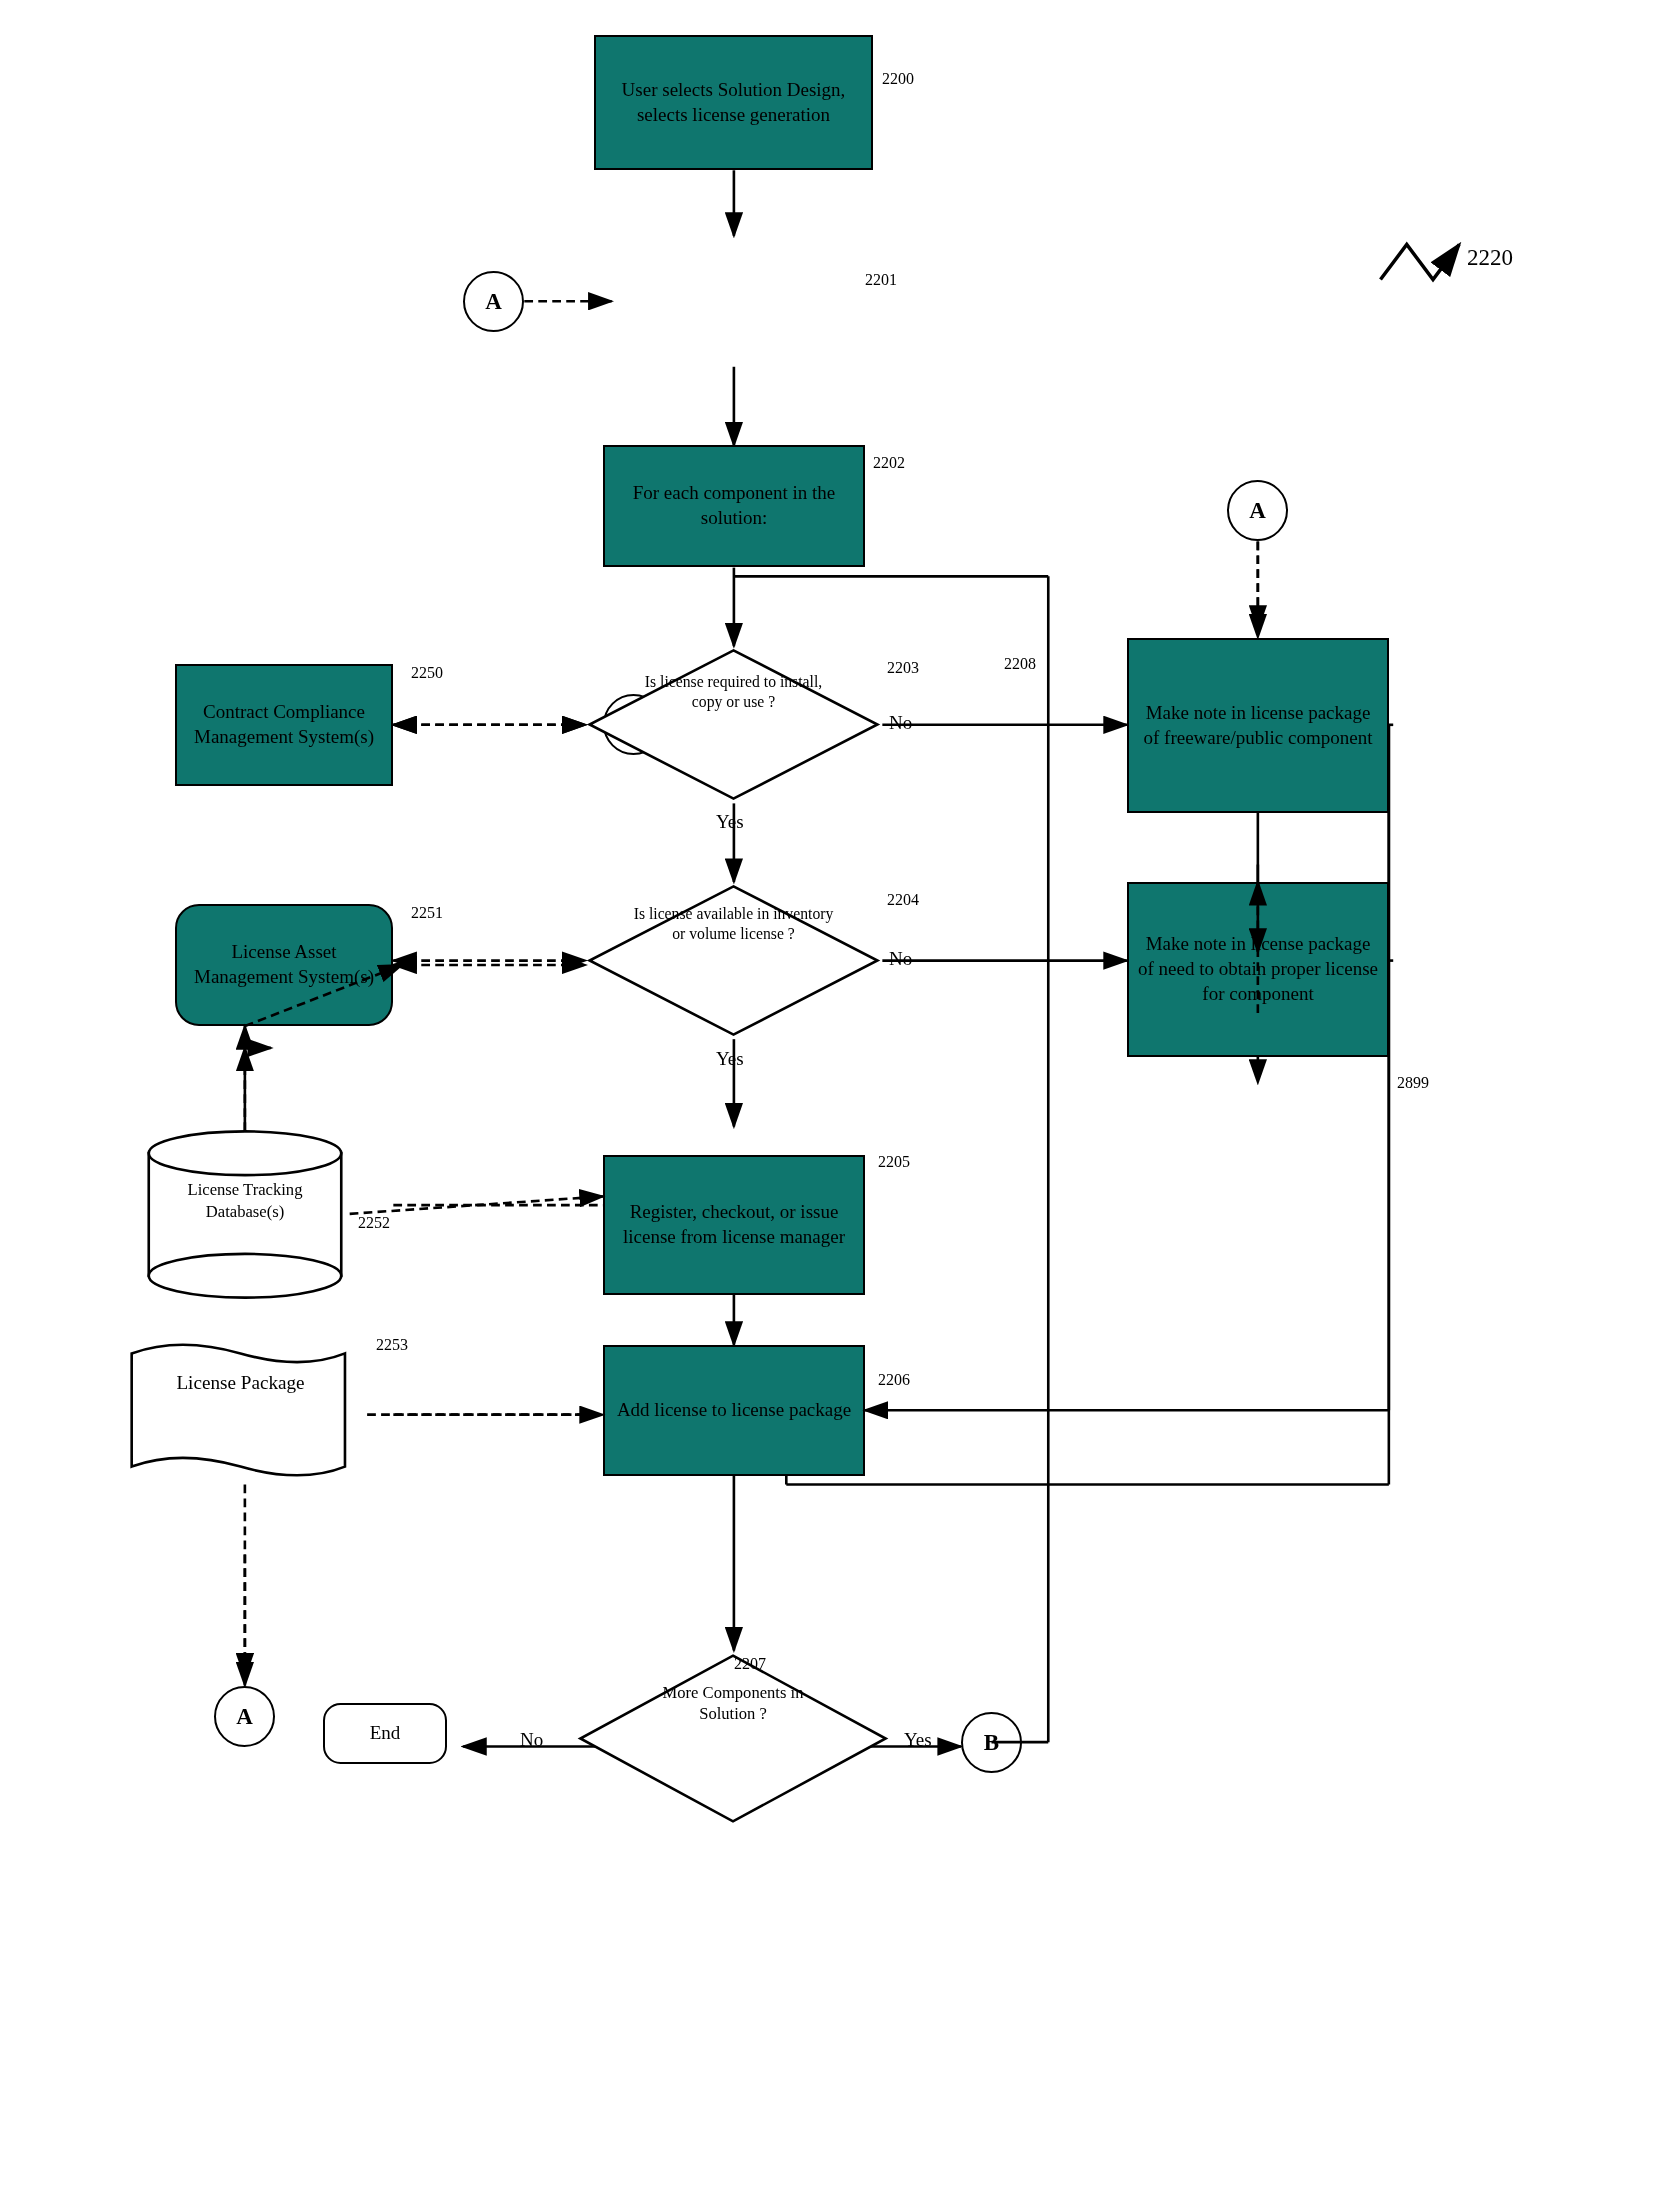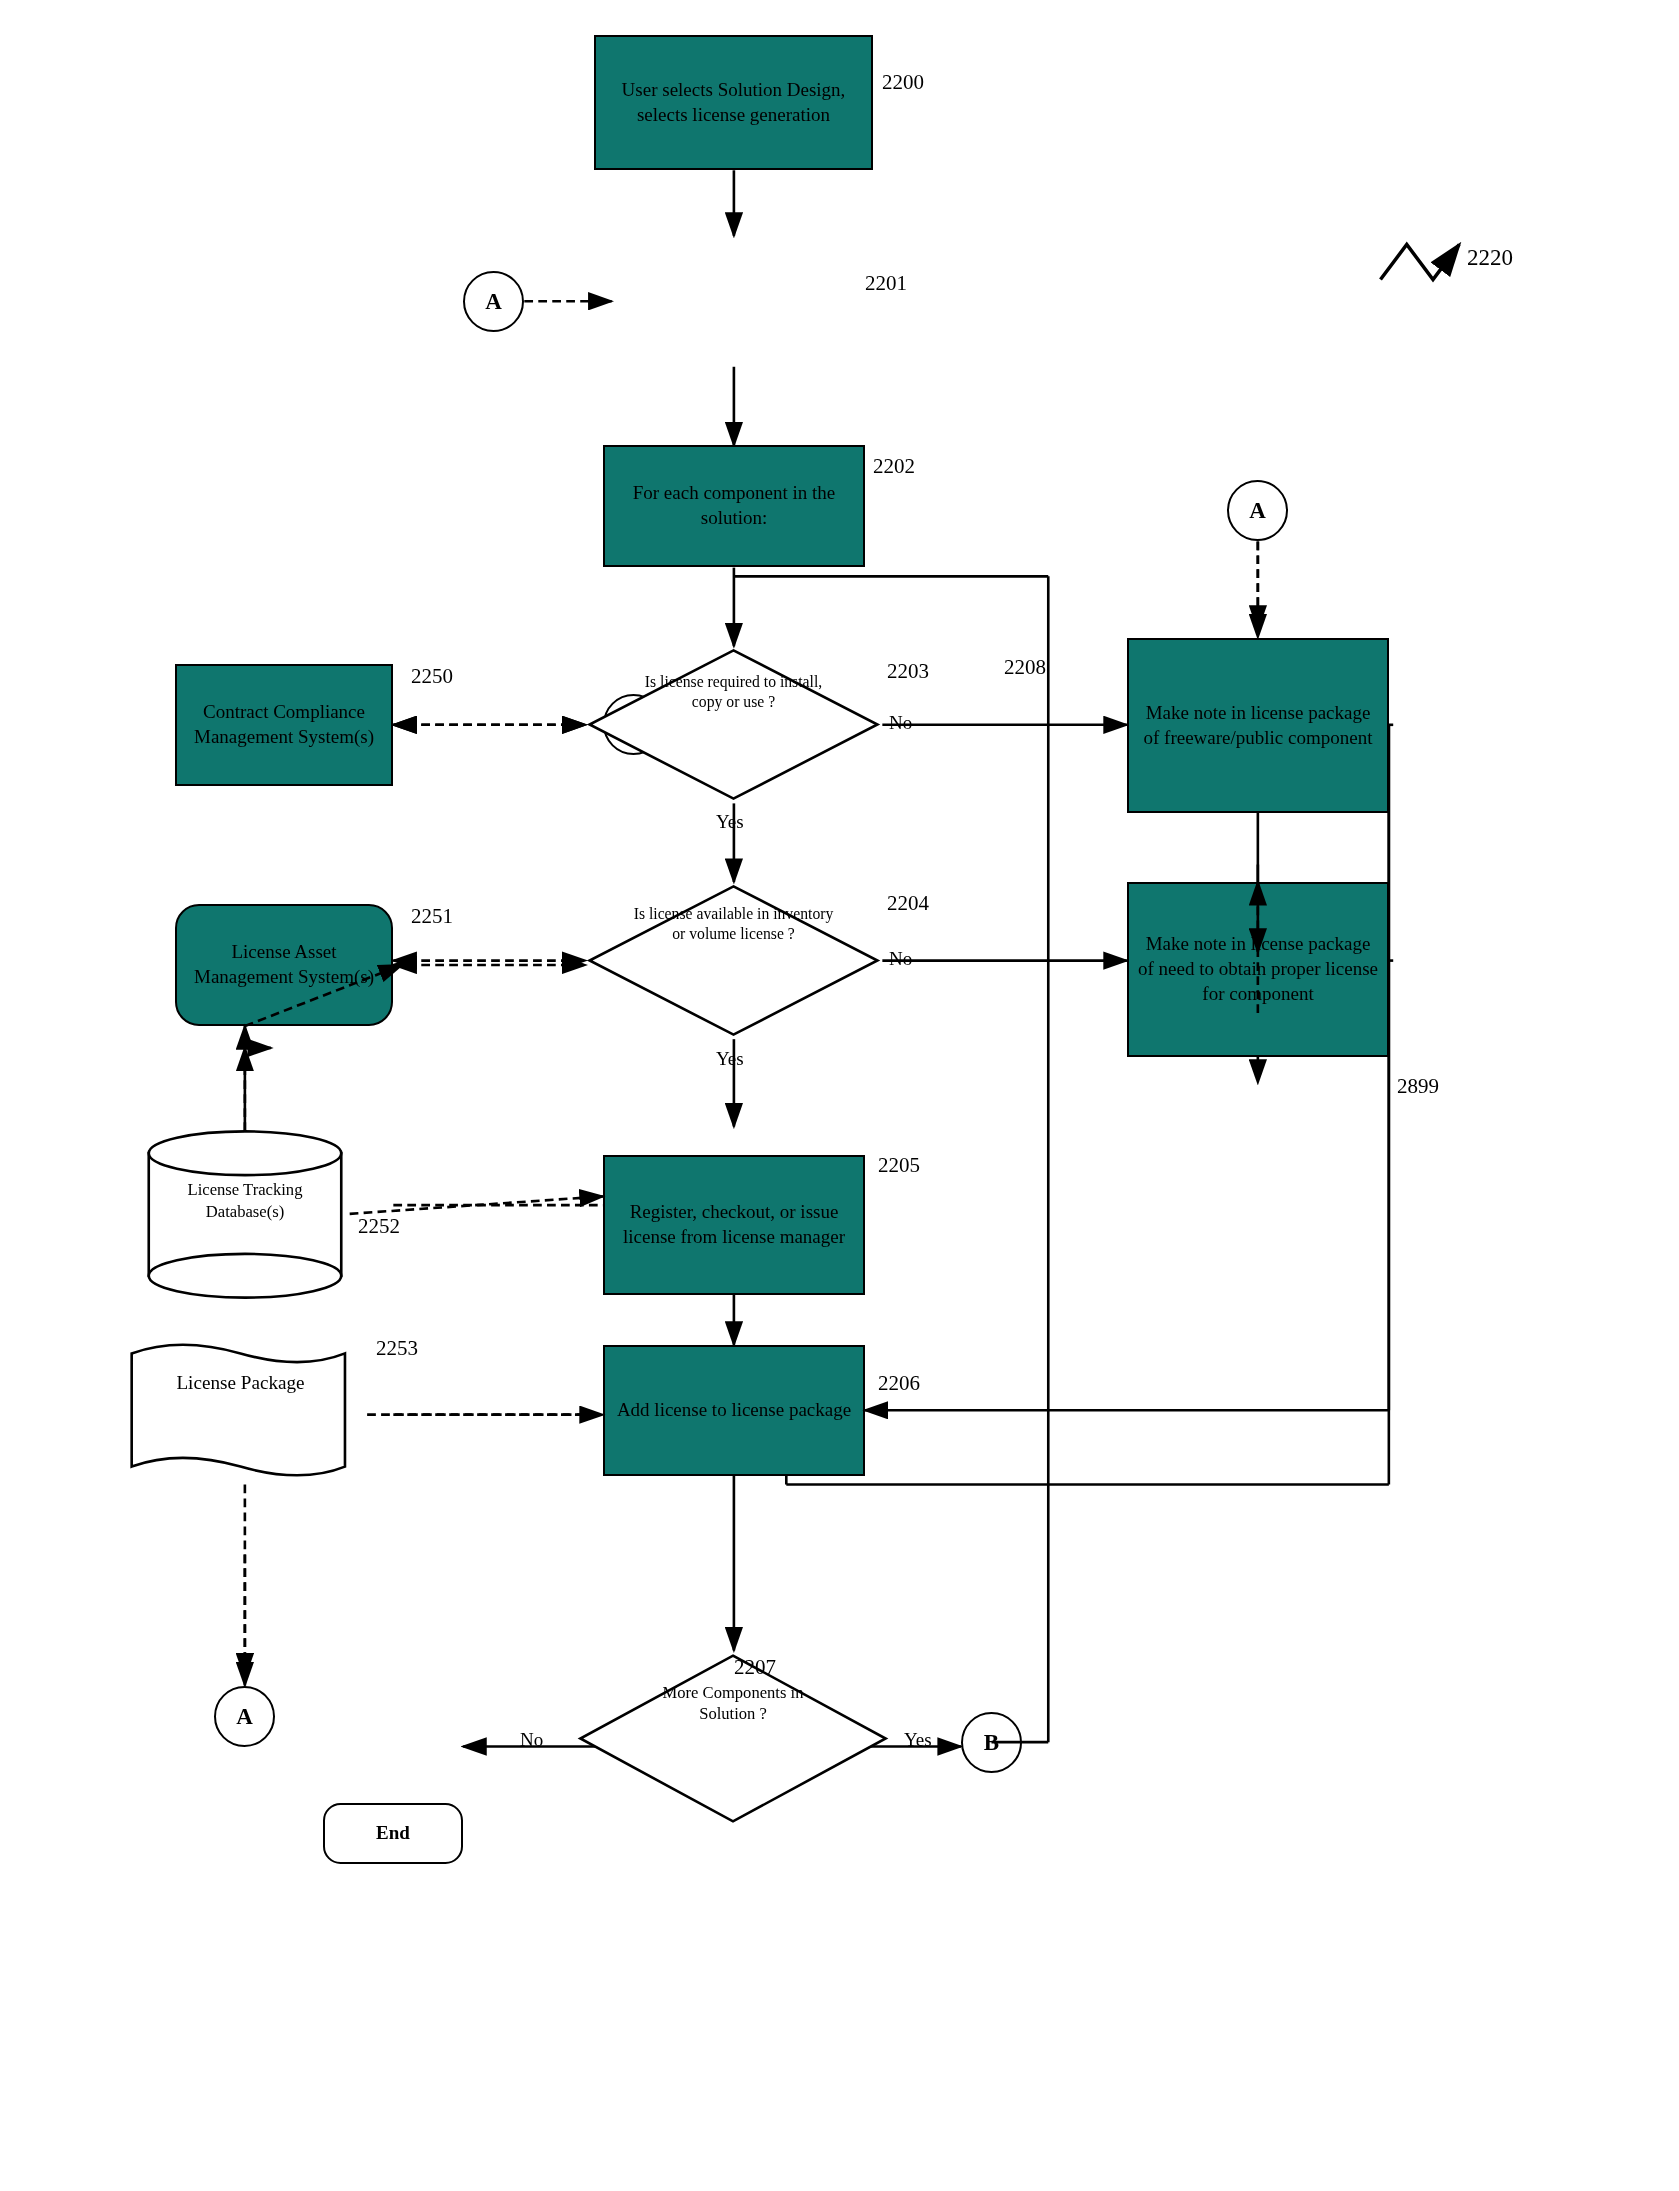--- a/index.html
+++ b/index.html
@@ -38,21 +38,21 @@
       font-weight: bold;
     }
     .rounded-rect {
       border: 2.6px solid #000;
       border-radius: 17.5px;
       background: #fff;
     }
     
     .step-label {
       position: absolute;
-      font-size: 21px;
+      font-size: 16px;
       font-weight: normal;
     }
     
     .arrows-svg {
       position: absolute;
       top: 0;
       left: 0;
       width: 1680px;
       height: 2191px;
       pointer-events: none;
@@ -266,21 +266,21 @@
         </div>
       </foreignObject>
     </svg>
   </div>
   <span class="step-label" style="left:734px; top:1655px;">2207</span>
 
   <span style="position:absolute; left:520px; top:1729px; font-size:19px;">No</span>
 
   <span style="position:absolute; left:904px; top:1729px; font-size:19px;">Yes</span>
 
-  <div class="shape rounded-rect" style="left:323px; top:1803px; width:140px; height:61px;font-weight:bold;">
+  <div class="shape rounded-rect" style="left:323px; top:1703px; width:124px; height:61px;">
     <span>End</span>
   </div>
 
   <div class="shape circle" style="left:961px; top:1712px; width:61px; height:61px;">
     <span>B</span>
   </div>
 
   <div class="shape circle" style="left:214px; top:1686px; width:61px; height:61px;">
     <span>A</span>
   </div>

